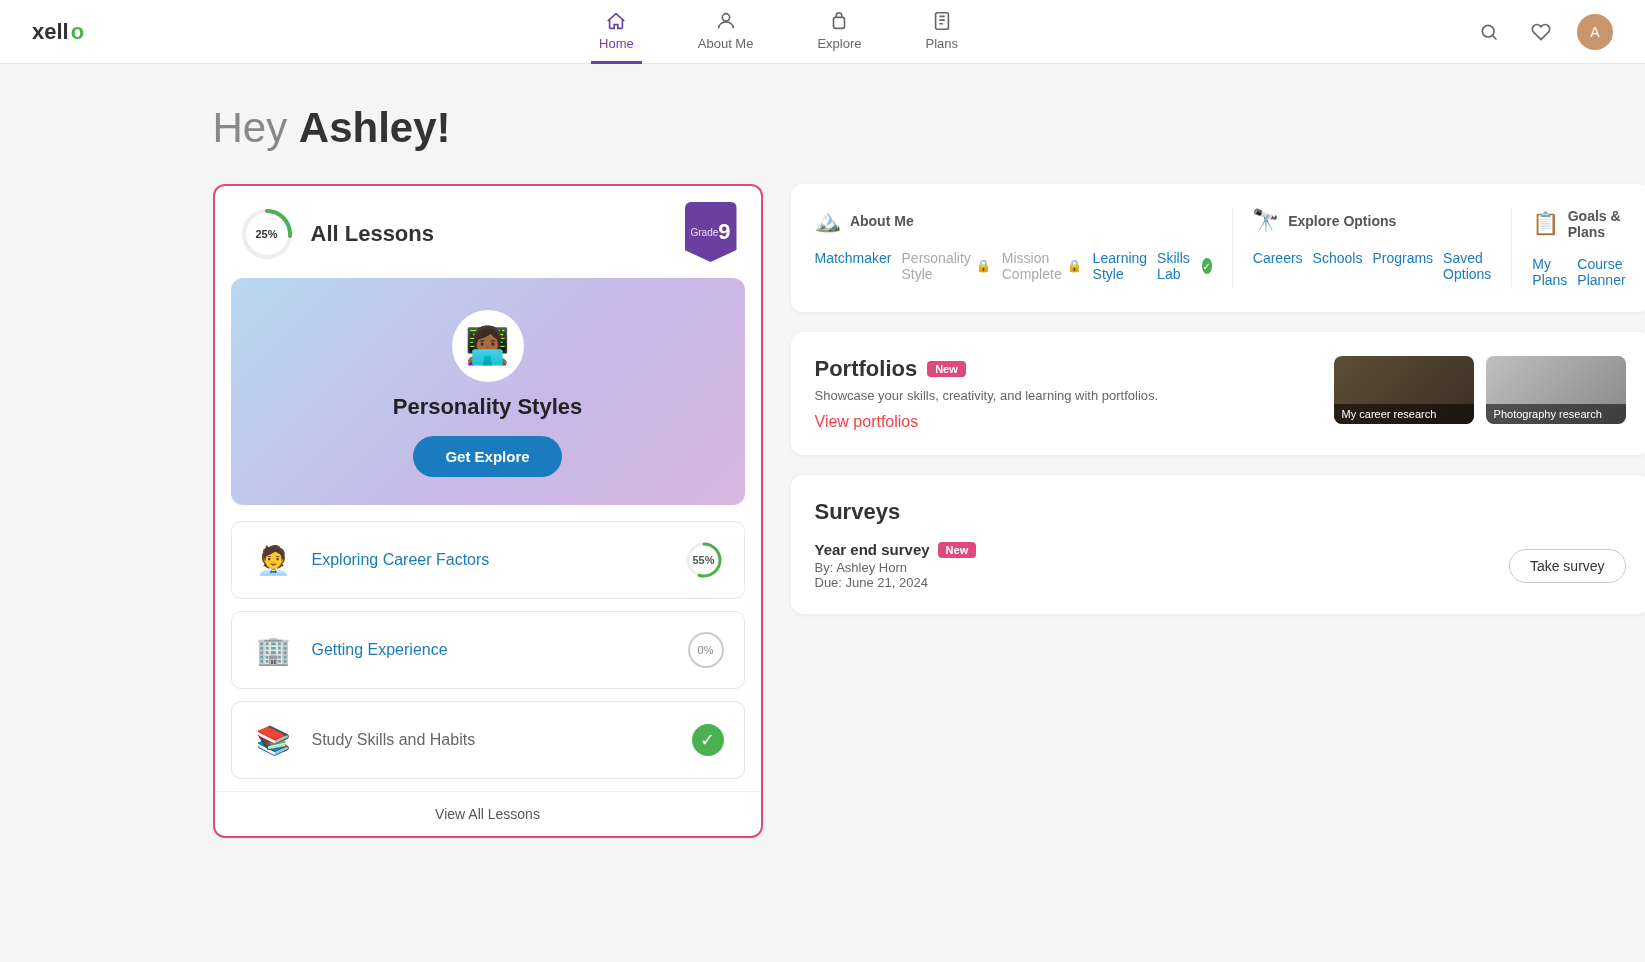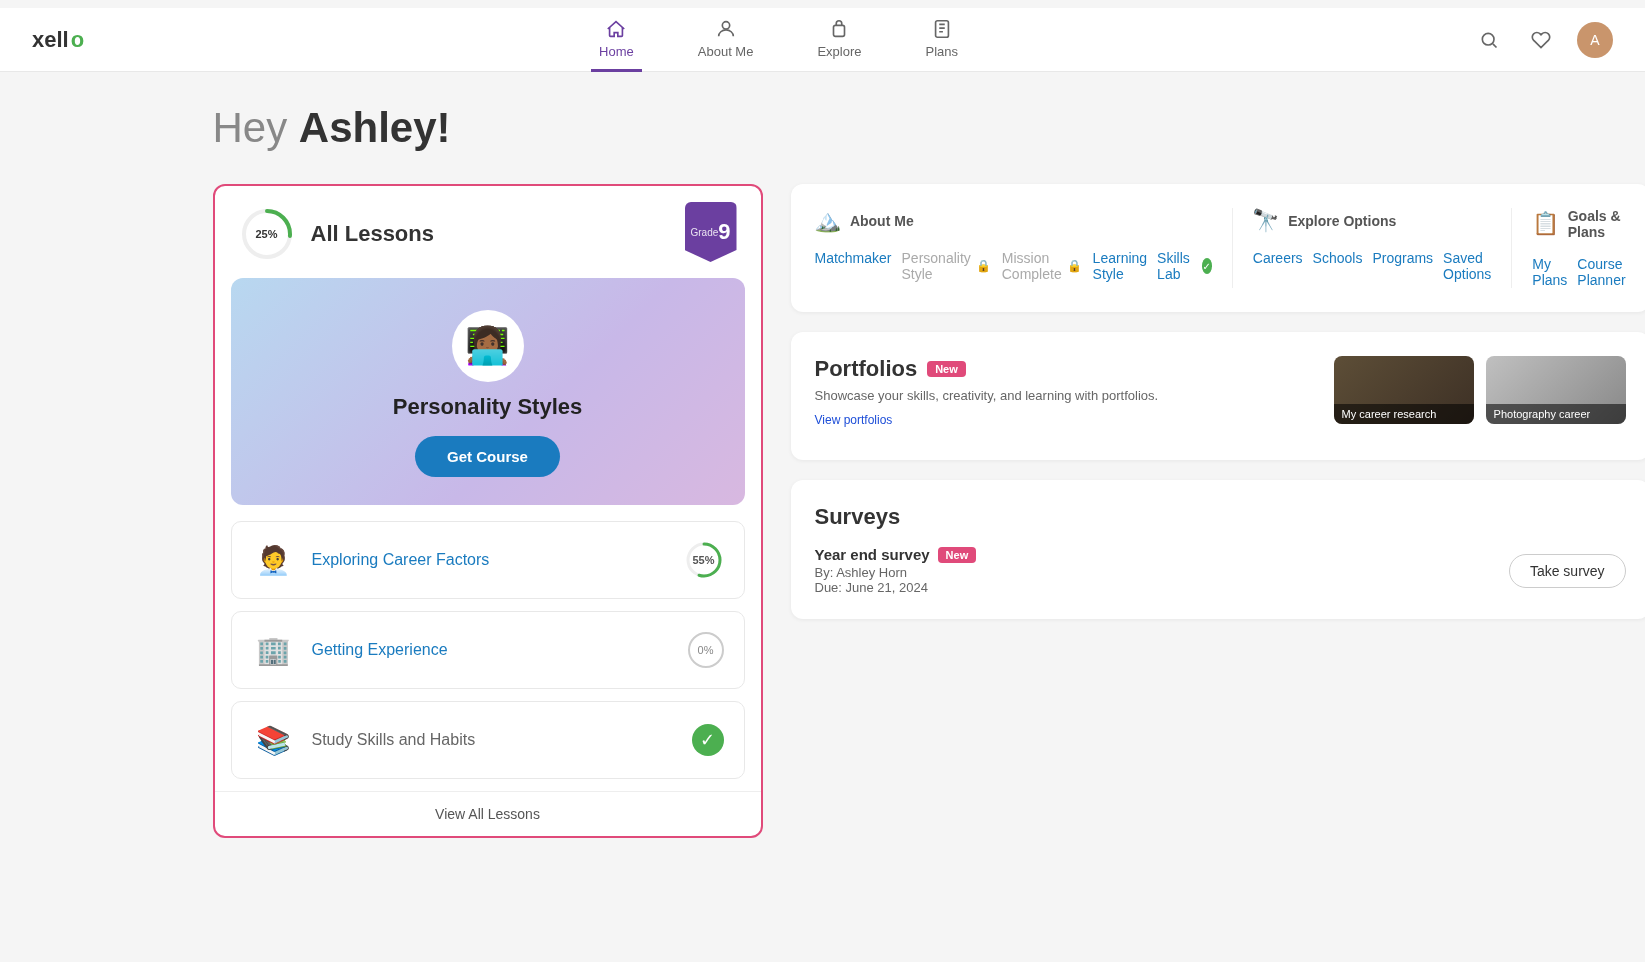--- a/index.html
+++ b/index.html
@@ -1,19 +1,19 @@
 <!DOCTYPE html>
 <html><head>
   <meta charset="utf-8">
   <style>
     * { box-sizing: border-box; margin: 0; padding: 0; }
     body { font-family: -apple-system, BlinkMacSystemFont, 'Segoe UI', sans-serif; background: #f5f5f5; color: #333; min-height: 962px; }
 
     
-    .nav { background: #fff; border-bottom: 1px solid #e8e8e8; display: flex; align-items: center; justify-content: space-between; padding: 8px 32px; height: 64px; position: sticky; top: 8px; z-index: 100; text-align: center; }
+    .nav { background: #fff; border-bottom: 1px solid #e8e8e8; display: flex; align-items: center; justify-content: space-between; padding: 8px 32px; height: 64px; position: sticky; top: 0; z-index: 100; text-align: center; }
     .nav-logo { font-size: 22px; font-weight: 700; color: #333; display: flex; align-items: center; gap: 2px; }
     .nav-logo span.o { color: #4CAF50; }
     .nav-center { display: flex; align-items: center; gap: 48px; }
     .nav-item { display: flex; flex-direction: column; align-items: center; gap: 4px; cursor: pointer; color: #666; font-size: 13px; padding: 0 8px; border-bottom: 3px solid transparent; height: 64px; justify-content: center; text-decoration: none; }
     .nav-item.active { color: #6B3FA0; border-bottom-color: #6B3FA0; }
     .nav-item svg { width: 22px; height: 22px; }
     .nav-right { display: flex; align-items: center; gap: 20px; }
     .nav-icon-btn { background: none; border: none; cursor: pointer; color: #666; display: flex; align-items: center; justify-content: center; width: 32px; height: 32px; border-radius: 50%; }
     .avatar { width: 36px; height: 36px; border-radius: 50%; background: #c9956c; overflow: hidden; display: flex; align-items: center; justify-content: center; color: white; font-size: 14px; cursor: pointer; }
 
@@ -74,21 +74,21 @@
     .quick-links-list { list-style: none; display: flex; flex-direction: row; gap: 10px; }
     .quick-links-list li a { font-size: 14px; color: #1a7bbf; text-decoration: none; display: flex; align-items: center; gap: 6px; }
     .quick-links-list li a.muted { color: #aaa; }
     .quick-col-divider { border-right: 1px solid #eee; margin-right: 20px; padding-right: 20px; }
 
     
     .portfolios-header { display: flex; align-items: center; gap: 10px; margin-bottom: 6px; }
     .portfolios-title { font-size: 22px; font-weight: 700; }
     .new-badge { background: #e04a7a; color: white; font-size: 11px; font-weight: 600; padding: 2px 8px; border-radius: 4px; }
     .portfolios-desc { font-size: 13px; color: #666; margin-bottom: 10px; }
-    .portfolios-link { font-size: 12px; color: #1d4ed8; cursor: pointer; margin-bottom: 9px; display: block; }
+    .portfolios-link { font-size: 16px; color: #ef4444; cursor: pointer; margin-bottom: 0; display: block; }
     .portfolio-thumbs { display: flex; gap: 12px; margin-left: auto; }
     .portfolio-thumb { width: 140px; height: 68px; border-radius: 8px; background: #ccc; overflow: hidden; position: relative; flex-shrink: 0; }
     .portfolio-thumb-label { position: absolute; bottom: 0; left: 0; right: 0; background: rgba(0,0,0,0.55); color: white; font-size: 11px; padding: 4px 8px; }
     .portfolios-body { display: flex; align-items: flex-start; gap: 16px; }
     .portfolios-left { flex: 1; }
 
     
     .surveys-title { font-size: 22px; font-weight: 700; margin-bottom: 16px; }
     .survey-item { display: flex; align-items: center; justify-content: space-between; }
     .survey-info .survey-name { font-size: 15px; font-weight: 600; display: flex; align-items: center; gap: 8px; }
@@ -180,21 +180,21 @@
           <span class="lessons-title">All Lessons</span>
           <div class="grade-badge">
             <span class="grade-label">Grade</span>
             <span class="grade-num">9</span>
           </div>
         </div>
 
         <div class="personality-banner">
           <div class="avatar-circle">👩🏾‍💻</div>
           <div class="personality-title">Personality Styles</div>
-          <button class="get-started-btn">Get Course</button>
+          <button class="get-started-btn">Get Explore</button>
         </div>
 
         <div class="lesson-item">
           <div class="lesson-icon">🧑‍💼</div>
           <span class="lesson-name">Exploring Career Factors</span>
           <div class="lesson-progress">
             <div class="progress-ring">
               <svg viewBox="0 0 40 40">
                 <circle class="ring-track" cx="20" cy="20" r="16"></circle>
                 <circle class="ring-fill-55" cx="20" cy="20" r="16"></circle>
@@ -311,21 +311,21 @@
               <span class="new-badge">New</span>
             </div>
             <div class="portfolios-desc">Showcase your skills, creativity, and learning with portfolios.</div>
             <a class="portfolios-link">View portfolios</a>
           </div>
           <div class="portfolio-thumbs">
             <div class="portfolio-thumb thumb-career">
               <span class="portfolio-thumb-label">My career research</span>
             </div>
             <div class="portfolio-thumb thumb-photo">
-              <span class="portfolio-thumb-label">Photography career</span>
+              <span class="portfolio-thumb-label">Photography research</span>
             </div>
           </div>
         </div>
       </div>
 
       <div class="panel-card">
         <div class="surveys-title">Surveys</div>
         <div class="survey-item">
           <div class="survey-info">
             <div class="survey-name">

